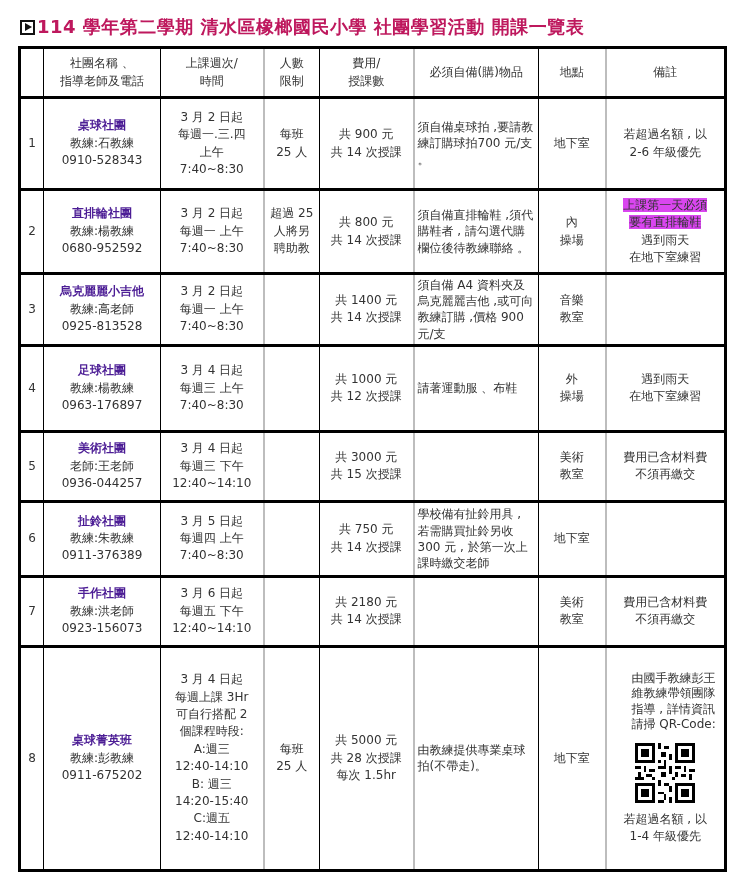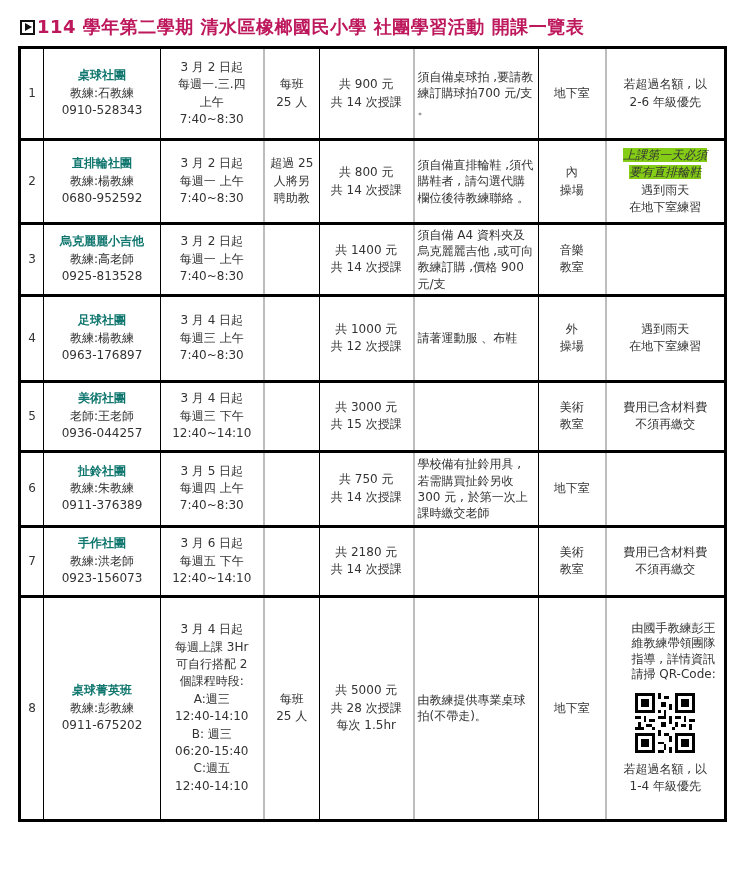--- a/index.html
+++ b/index.html
@@ -65,33 +65,32 @@
       vertical-align: middle;
       color: #333;
       font-weight: normal;
     }
     table.schedule tr {
       border-bottom: 3px solid #000;
     }
     table.schedule .light-r { border-right: 2px solid #bdbdbd; }
     .club-name {
       font-weight: bold;
-      color: #0f766e;
+      color: #4c1d95;
       display: block;
     }
     .line { display: block; }
     .left-text {
       text-align: left !important;
       padding-left: 3px !important;
       line-height: 1.35;
       margin-left: 20px;
     }
     .hl {
-      background: #84cc16;
-      font-style: italic;
+      background: #d946ef;
     }
     .qr {
       display: block;
       margin: 10px auto 8px auto;
       width: 60px;
       height: 60px;
     }
     .num { color: #444; }
   </style>
 </head>
@@ -107,20 +106,42 @@
     <col style="width:24px">
     <col style="width:117px">
     <col style="width:103px">
     <col style="width:56px">
     <col style="width:94px">
     <col style="width:125px">
     <col style="width:67px">
     <col style="width:120px">
   </colgroup>
   <tbody>
+      <tr style="height:50px">
+    <th></th>
+    <th>
+      <span class="line">社團名稱 、</span>
+      <span class="line">指導老師及電話</span>
+    </th>
+    <th class="light-r">
+      <span class="line">上課週次/</span>
+      <span class="line">時間</span>
+    </th>
+    <th>
+      <span class="line">人數</span>
+      <span class="line">限制</span>
+    </th>
+    <th class="light-r">
+      <span class="line">費用/</span>
+      <span class="line">授課數</span>
+    </th>
+    <th>必須自備(購)物品</th>
+    <th class="light-r">地點</th>
+    <th>備註</th>
+  </tr>
 
   <tr style="height:92px">
     <td class="num">1</td>
     <td>
       <span class="club-name">桌球社團</span>
       <span class="line">教練:石教練</span>
       <span class="line">0910-528343</span>
     </td>
     <td class="light-r">
       <span class="line">3 月 2 日起</span>
@@ -321,21 +342,21 @@
       <span class="line">0911-675202</span>
     </td>
     <td class="light-r">
       <span class="line">3 月 4 日起</span>
       <span class="line">每週上課 3Hr</span>
       <span class="line">可自行搭配 2</span>
       <span class="line">個課程時段:</span>
       <span class="line">A:週三</span>
       <span class="line">12:40-14:10</span>
       <span class="line">B: 週三</span>
-      <span class="line">06:20-15:40</span>
+      <span class="line">14:20-15:40</span>
       <span class="line">C:週五</span>
       <span class="line">12:40-14:10</span>
     </td>
     <td>
       <span class="line">每班</span>
       <span class="line">25 人</span>
     </td>
     <td class="light-r">
       <span class="line">共 5000 元</span>
       <span class="line">共 28 次授課</span>

